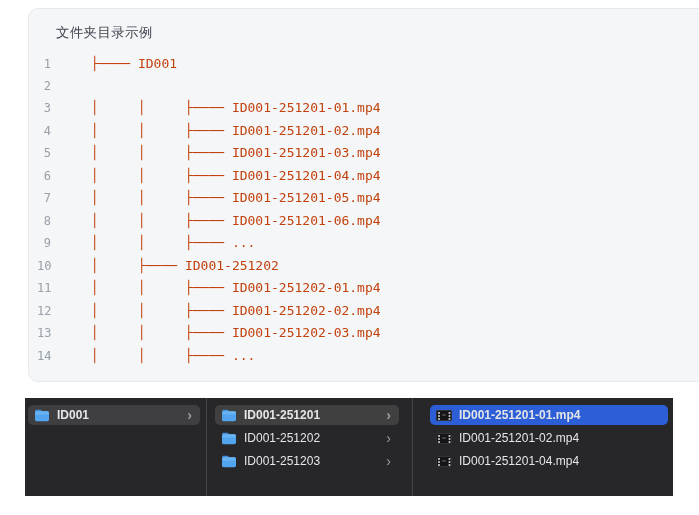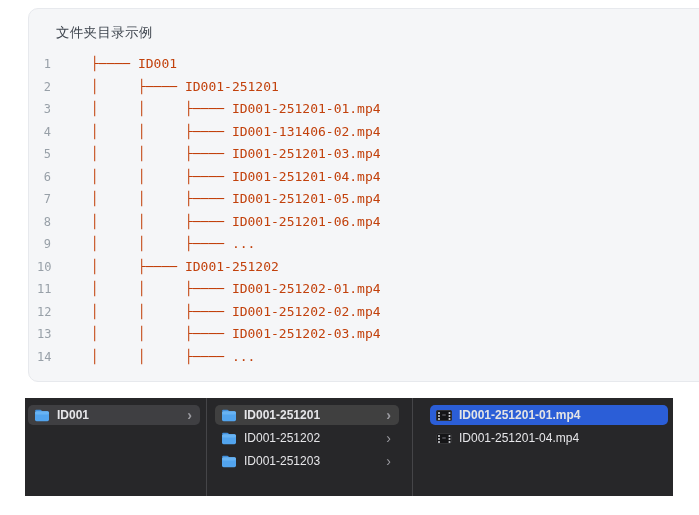--- a/index.html
+++ b/index.html
@@ -77,29 +77,28 @@
 
 <div class="card">
   <div class="card-title">文件夹目录示例</div>
   <div class="code-block">
       <div class="code-line">
         <span class="line-num">1</span>
         <span class="line-text">├──── ID001</span>
       </div>
       <div class="code-line">
         <span class="line-num">2</span>
-        <span class="line-text">│     ├──── ID001-251201</span>
       </div>
       <div class="code-line">
         <span class="line-num">3</span>
         <span class="line-text">│     │     ├──── ID001-251201-01.mp4</span>
       </div>
       <div class="code-line">
         <span class="line-num">4</span>
-        <span class="line-text">│     │     ├──── ID001-131406-02.mp4</span>
+        <span class="line-text">│     │     ├──── ID001-251201-02.mp4</span>
       </div>
       <div class="code-line">
         <span class="line-num">5</span>
         <span class="line-text">│     │     ├──── ID001-251201-03.mp4</span>
       </div>
       <div class="code-line">
         <span class="line-num">6</span>
         <span class="line-text">│     │     ├──── ID001-251201-04.mp4</span>
       </div>
       <div class="code-line">
@@ -186,16 +185,20 @@
         <span class="chevron">›</span>
       </div>
     </div>
     <div class="fcol fcol-3" style="border-color: rgb(69, 69, 72);">
       <div class="frow sel-blue" style="background: rgb(43, 94, 215);">
         <span class="icon movie-icon"></span>
         <span class="label">ID001-251201-01.mp4</span>
       </div>
       <div class="frow">
         <span class="icon movie-icon"></span>
+        <span class="label">ID001-251201-02.mp4</span>
+      </div>
+      <div class="frow">
+        <span class="icon movie-icon"></span>
         <span class="label">ID001-251201-04.mp4</span>
       </div>
     </div>
   </div>
 
 </body></html>

